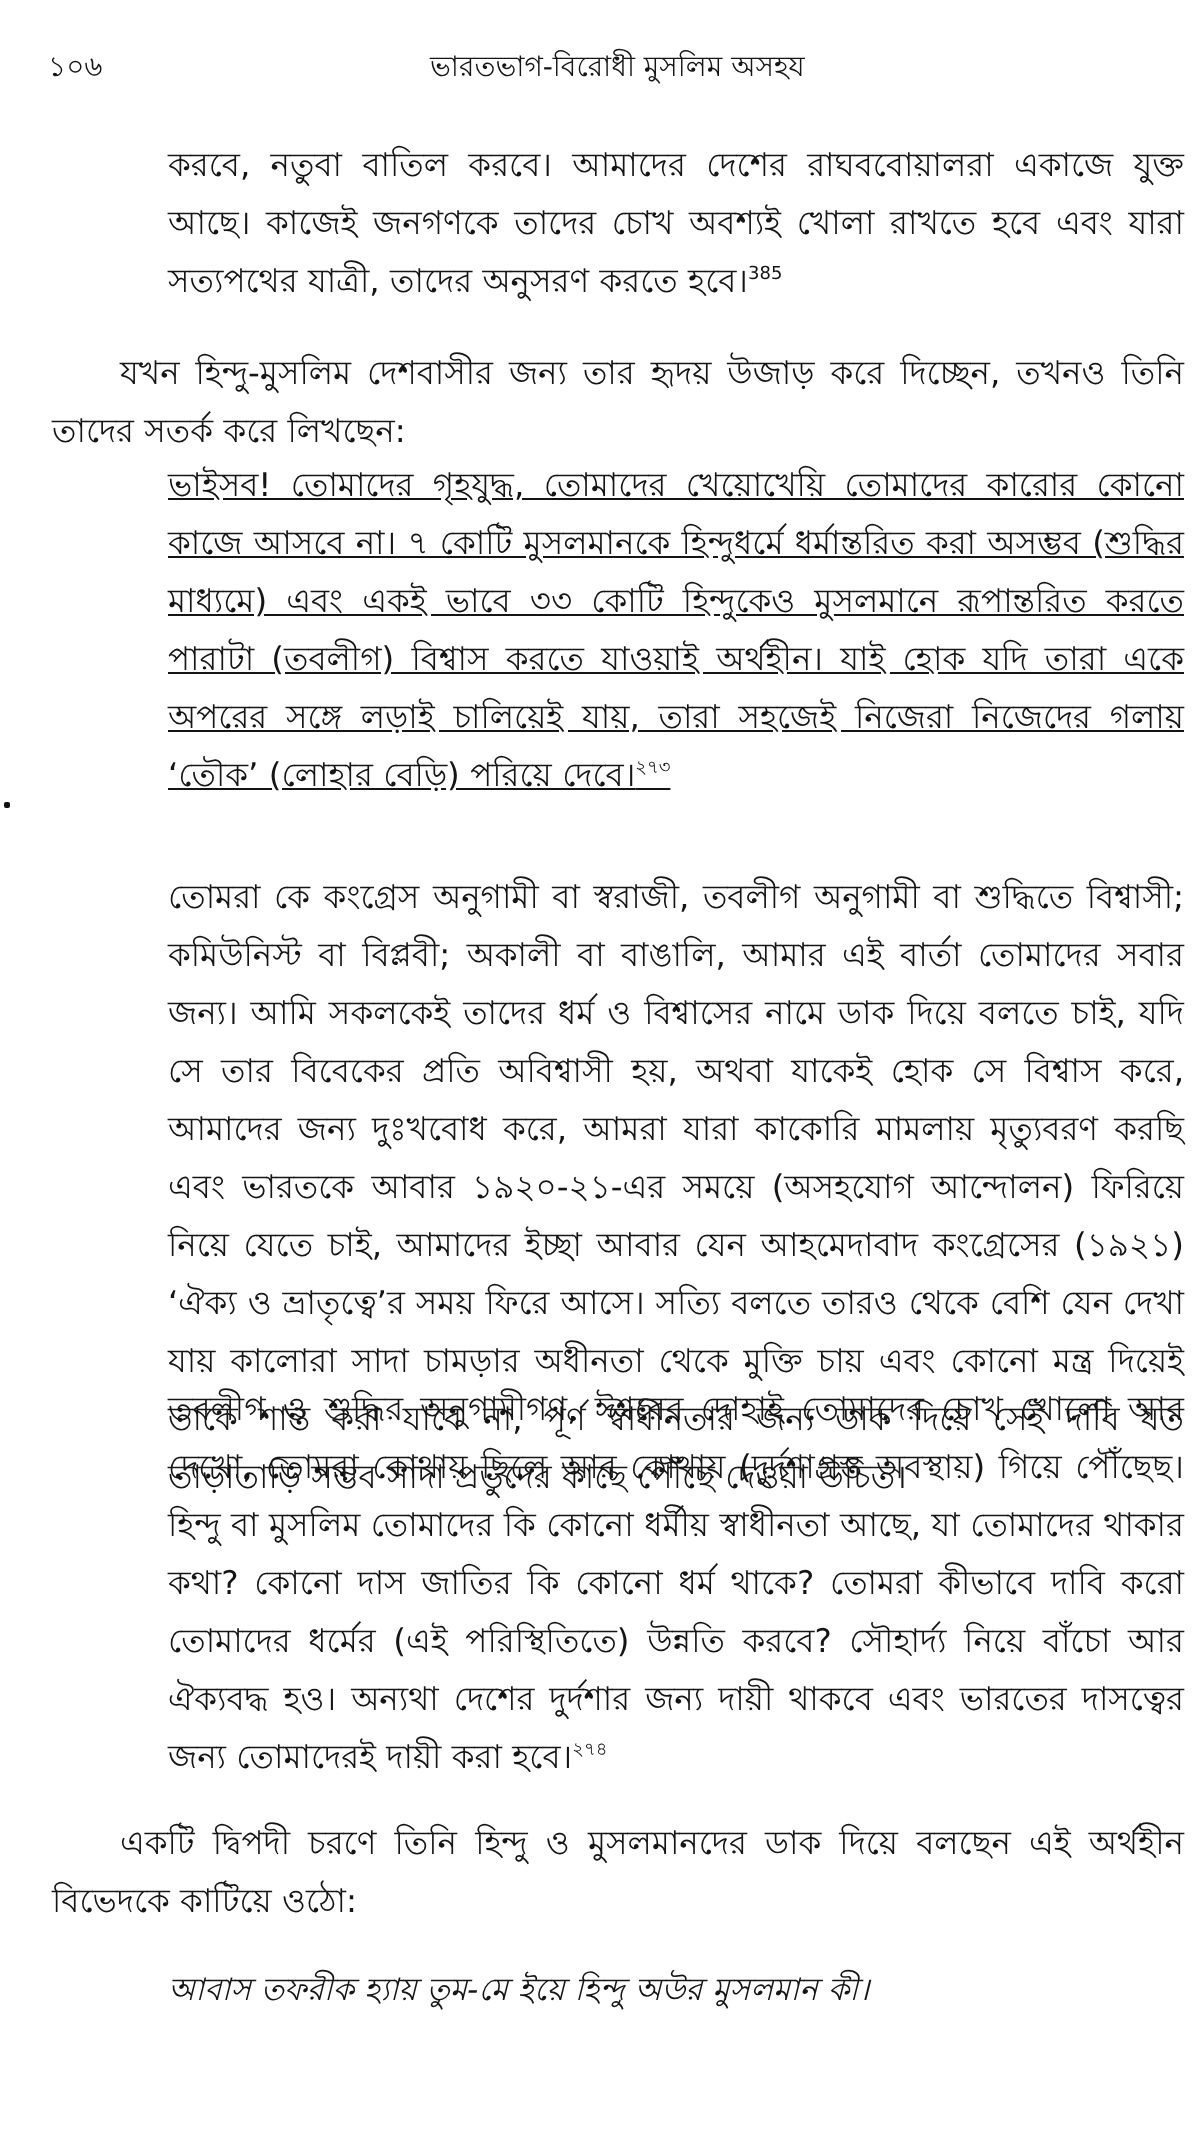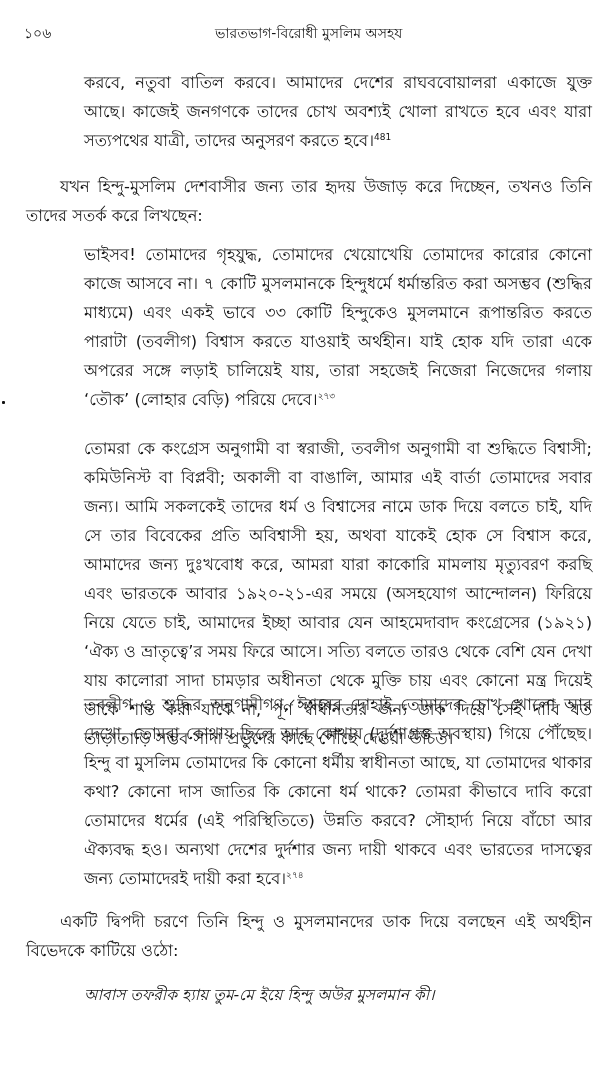--- a/index.html
+++ b/index.html
@@ -80,28 +80,28 @@
 <body>
 
 <div class="page">
 
   <div class="header">
     <span class="page-number">১০৬</span>
     <span class="running-title">ভারতভাগ-বিরোধী মুসলিম অসহয</span>
   </div>
 
   <div class="text quote" style="top:68px;">
-    <p><span>করবে, নতুবা বাতিল করবে। আমাদের দেশের রাঘববোয়ালরা একাজে যুক্ত আছে। কাজেই জনগণকে তাদের চোখ অবশ্যই খোলা রাখতে হবে এবং যারা সত্যপথের যাত্রী, তাদের অনুসরণ করতে হবে।</span><span class="sup">481</span></p>
+    <p><span>করবে, নতুবা বাতিল করবে। আমাদের দেশের রাঘববোয়ালরা একাজে যুক্ত আছে। কাজেই জনগণকে তাদের চোখ অবশ্যই খোলা রাখতে হবে এবং যারা সত্যপথের যাত্রী, তাদের অনুসরণ করতে হবে।</span><span class="sup">385</span></p>
   </div>
 
   <div class="text body-para" style="top:172px;">
     <p>যখন হিন্দু-মুসলিম দেশবাসীর জন্য তার হৃদয় উজাড় করে দিচ্ছেন, তখনও তিনি তাদের সতর্ক করে লিখছেন:</p>
   </div>
 
-  <div class="text quote" style="top:240px;">
+  <div class="text quote" style="top:228px;text-decoration:underline;">
     <p><span>ভাইসব! তোমাদের গৃহযুদ্ধ, তোমাদের খেয়োখেয়ি তোমাদের কারোর কোনো কাজে আসবে না। ৭ কোটি মুসলমানকে হিন্দুধর্মে ধর্মান্তরিত করা অসম্ভব (শুদ্ধির মাধ্যমে) এবং একই ভাবে ৩৩ কোটি হিন্দুকেও মুসলমানে রূপান্তরিত করতে পারাটা (তবলীগ) বিশ্বাস করতে যাওয়াই অর্থহীন। যাই হোক যদি তারা একে অপরের সঙ্গে লড়াই চালিয়েই যায়, তারা সহজেই নিজেরা নিজেদের গলায় ‘তৌক’ (লোহার বেড়ি) পরিয়ে দেবে।</span><span class="sup">২৭৩</span></p>
   </div>
 
   <div class="stray-dot"></div>
 
   <div class="text quote" style="top:410px;margin-top:24px;">
     <p>তোমরা কে কংগ্রেস অনুগামী বা স্বরাজী, তবলীগ অনুগামী বা শুদ্ধিতে বিশ্বাসী; কমিউনিস্ট বা বিপ্লবী; অকালী বা বাঙালি, আমার এই বার্তা তোমাদের সবার জন্য। আমি সকলকেই তাদের ধর্ম ও বিশ্বাসের নামে ডাক দিয়ে বলতে চাই, যদি সে তার বিবেকের প্রতি অবিশ্বাসী হয়, অথবা যাকেই হোক সে বিশ্বাস করে, আমাদের জন্য দুঃখবোধ করে, আমরা যারা কাকোরি মামলায় মৃত্যুবরণ করছি এবং ভারতকে আবার ১৯২০-২১-এর সময়ে (অসহযোগ আন্দোলন) ফিরিয়ে নিয়ে যেতে চাই, আমাদের ইচ্ছা আবার যেন আহমেদাবাদ কংগ্রেসের (১৯২১) ‘ঐক্য ও ভ্রাতৃত্বে’র সময় ফিরে আসে। সত্যি বলতে তারও থেকে বেশি যেন দেখা যায় কালোরা সাদা চামড়ার অধীনতা থেকে মুক্তি চায় এবং কোনো মন্ত্র দিয়েই তাকে শান্ত করা যাবে না, পূর্ণ স্বাধীনতার জন্য ডাক দিয়ে সেই দাবি যত তাড়াতাড়ি সম্ভব সাদা প্রভুদের কাছে পৌঁছে দেওয়া উচিত।</p>
   </div>
 
   <div class="text quote" style="top:690px;">

